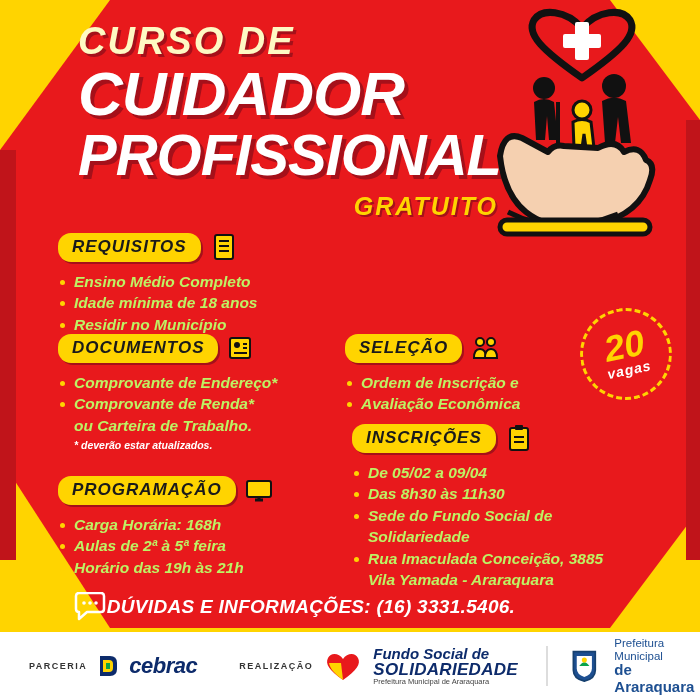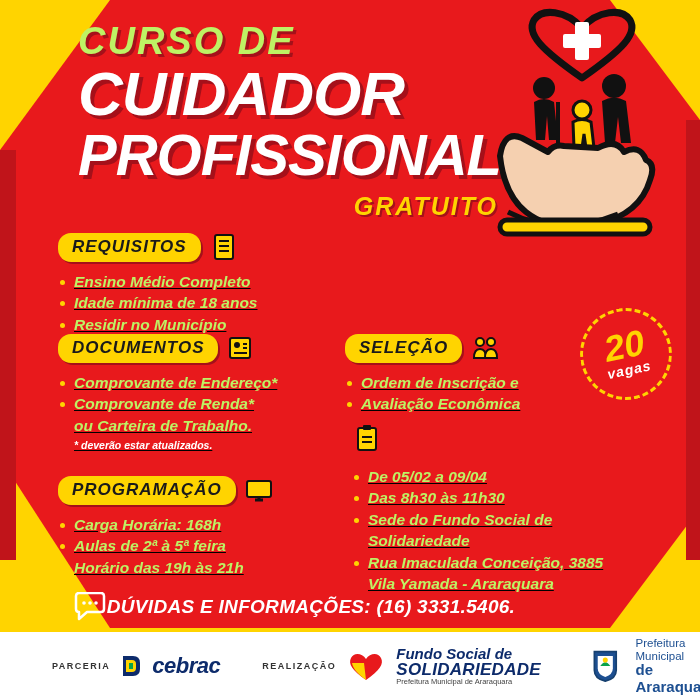--- a/index.html
+++ b/index.html
@@ -46,21 +46,21 @@
   }
   .dark-right {
     position: absolute; right: 0; top: 120px;
     width: 14px; height: 440px;
     background: #c0141a;
   }
 
   
   .headline { position: absolute; left: 78px; top: 22px; width: 440px; }
   .h-curso {
-    color: #bef264;
+    color: #fef9c3;
     font-size: 38px;
     font-weight: bold;
     font-style: italic;
     letter-spacing: 2px;
     line-height: 1;
     text-shadow: 3px 3px 0 #a5101a;
   }
   .h-big {
     color: #ffffff;
     font-size: 62px;
@@ -129,21 +129,21 @@
   ul.items li.nobullet { padding-left: 16px; }
   .note {
     color: #ffffff;
     font-size: 10.5px;
     font-style: italic;
     font-weight: bold;
     padding-left: 16px;
     margin-top: 3px;
   }
 
-  .block { position: absolute; text-decoration: underline; }
+  .block { position: absolute; }
   #blk-requisitos { left: 58px; top: 232px; }
   #blk-documentos { left: 58px; top: 333px; }
   #blk-programacao { left: 58px; top: 475px; }
   #blk-selecao { left: 345px; top: 333px; }
   #blk-inscricoes { left: 352px; top: 423px; }
 
   
   .vagas {
     position: absolute; right: 28px; top: 308px;
     width: 92px; height: 92px;
@@ -180,21 +180,21 @@
     width: 700px; height: 72px;
     background: #ffffff;
     display: flex; align-items: center;
     border-top: 4px solid #ffd400;
   }
   .footer .seg { display: flex; align-items: center; gap: 10px; }
   .footer .kicker {
     font-size: 9px; font-weight: bold; color: #333;
     letter-spacing: 1.5px;
   }
-  .f-parceria { margin-left: 52px; text-align: right; }
+  .f-parceria { margin-left: 29px; text-align: right; }
   .f-realizacao { margin-left: 42px; }
   .cebrac {
     font-size: 22px; font-weight: bold; color: #0d2b6b; font-style: italic;
     letter-spacing: -0.5px;
   }
   .fs-title { line-height: 1.0; }
   .fs-l1 { font-size: 15px; font-weight: bold; color: #0d2b6b; font-style: italic; }
   .fs-l2 { font-size: 17px; font-weight: bold; color: #0d2b6b; font-style: italic; letter-spacing: 0.3px;}
   .fs-l3 { font-size: 7.5px; color: #444; }
   .pm-title { line-height: 1.1; margin-left: 6px; }
@@ -310,20 +310,21 @@
       </svg>
     </div>
     <ul class="items">
       <li class="bulleted">Ordem de Inscrição e</li>
       <li class="bulleted">Avaliação Econômica</li>
     </ul>
   </div>
 
   <div class="block" id="blk-inscricoes">
     <div class="sec-head">
+      <span class="sec-pill">INSCRIÇÕES</span>
       <svg class="sec-icon" viewBox="0 0 30 30">
         <rect x="6" y="5" width="18" height="22" rx="2" fill="#ffd400" stroke="#111" stroke-width="2"></rect>
         <rect x="11" y="2" width="8" height="5" rx="1" fill="#111"></rect>
         <line x1="10" y1="14" x2="20" y2="14" stroke="#111" stroke-width="2"></line>
         <line x1="10" y1="19" x2="20" y2="19" stroke="#111" stroke-width="2"></line>
       </svg>
     </div>
     <ul class="items">
       <li class="bulleted">De 05/02 a 09/04</li>
       <li class="bulleted">Das 8h30 às 11h30</li>

